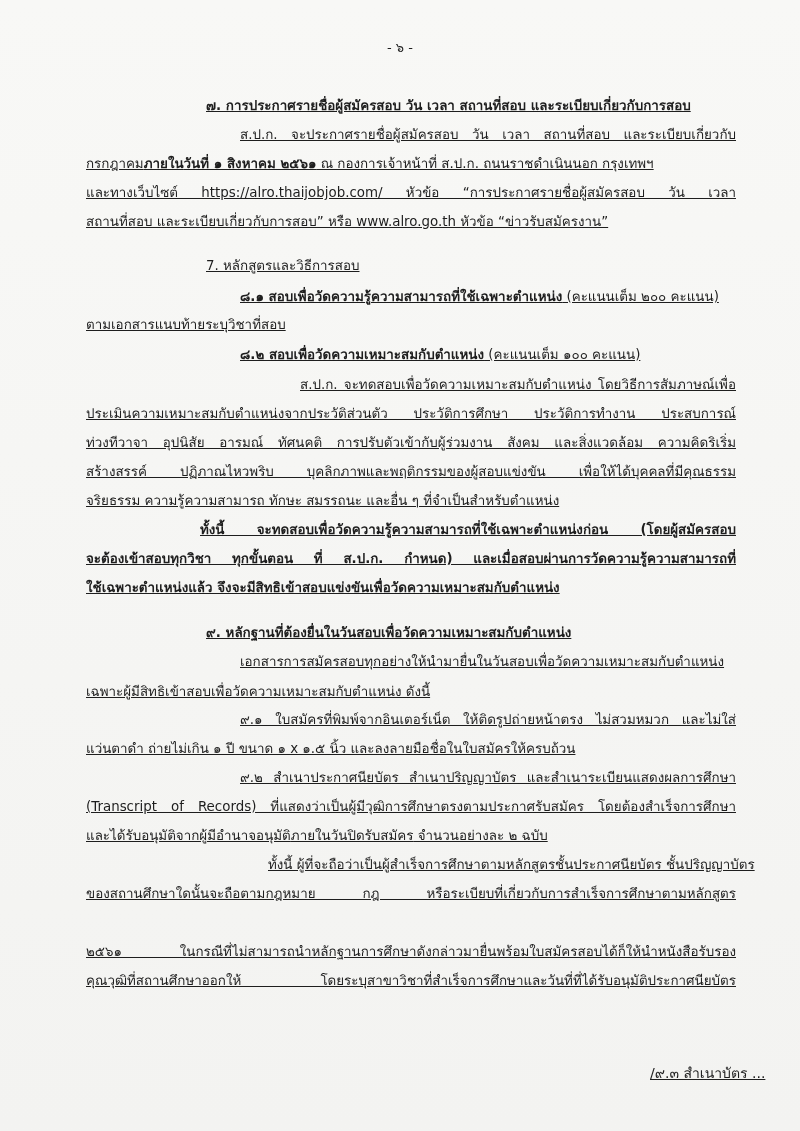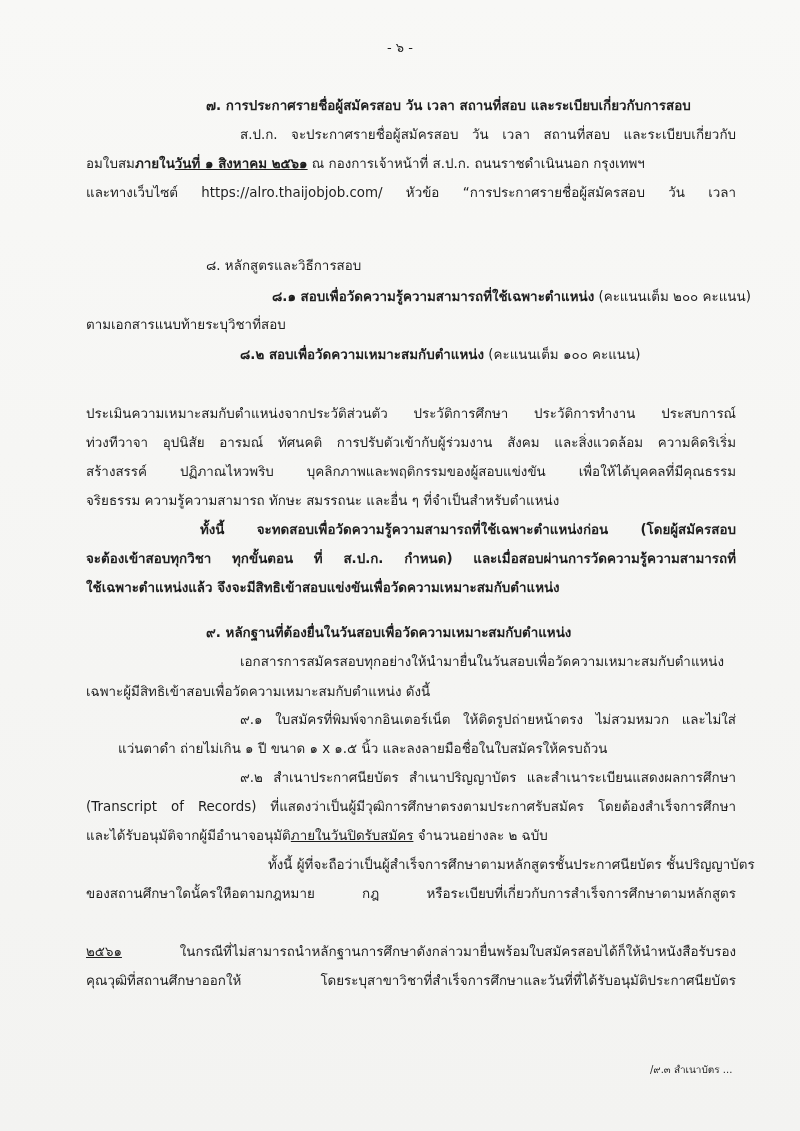--- a/index.html
+++ b/index.html
@@ -17,58 +17,61 @@
   }
   .line {
     position: absolute;
     left: 86px;
     width: 650px;
     font-size: 13.4px;
     line-height: 20px;
     white-space: nowrap;
     text-align: justify;
     text-align-last: justify;
+    text-decoration: underline;
   }
   .line.last { text-align-last: left; }
   .b { font-weight: bold; }
   .u { text-decoration: underline; }
   .pageno { position: absolute; top: 37px; left: 0; width: 800px; text-align: center; font-size: 13px; }
-  .cont { position: absolute; left: 650px; top: 1062px; font-size: 10px; }
+  .cont { position: absolute; left: 650px; top: 1062px; font-size: 14px; text-decoration: underline; }
 </style>
 </head>
 <body>
 
 <div class="page">
 
   <div class="pageno">- ๖ -</div>
 
   <div class="line last b" style="top:96px; left:206px; width:530px;">๗. การประกาศรายชื่อผู้สมัครสอบ วัน เวลา สถานที่สอบ และระเบียบเกี่ยวกับการสอบ</div>
   <div class="line" style="top:125px; left:240px; width:496px;">ส.ป.ก. จะประกาศรายชื่อผู้สมัครสอบ วัน เวลา สถานที่สอบ และระเบียบเกี่ยวกับ</div>
-  <div class="line last" style="top:154px;"><span>อมใบสม</span><span class="b">ภายใน</span><span class="b u">วันที่ ๑ สิงหาคม ๒๕๖๑</span><span> ณ กองการเจ้าหน้าที่ ส.ป.ก. ถนนราชดำเนินนอก กรุงเทพฯ</span></div>
+  <div class="line last" style="top:154px;"><span>กรกฎาคม</span><span class="b">ภายใน</span><span class="b u">วันที่ ๑ สิงหาคม ๒๕๖๑</span><span> ณ กองการเจ้าหน้าที่ ส.ป.ก. ถนนราชดำเนินนอก กรุงเทพฯ</span></div>
   <div class="line" style="top:183px;">และทางเว็บไซต์ https://alro.thaijobjob.com/ หัวข้อ “การประกาศรายชื่อผู้สมัครสอบ วัน เวลา</div>
+  <div class="line last" style="top:212px;">สถานที่สอบ และระเบียบเกี่ยวกับการสอบ” หรือ www.alro.go.th หัวข้อ “ข่าวรับสมัครงาน”</div>
 
-  <div class="line last" style="top:256px; left:206px; width:530px;">๘. หลักสูตรและวิธีการสอบ</div>
-  <div class="line last" style="top:287px; left:240px; width:496px;margin-left:32px;"><span class="b">๘.๑ สอบเพื่อวัดความรู้ความสามารถที่ใช้เฉพาะตำแหน่ง</span><span> (คะแนนเต็ม ๒๐๐ คะแนน)</span></div>
+  <div class="line last" style="top:256px; left:206px; width:530px;">7. หลักสูตรและวิธีการสอบ</div>
+  <div class="line last" style="top:287px; left:240px; width:496px;"><span class="b">๘.๑ สอบเพื่อวัดความรู้ความสามารถที่ใช้เฉพาะตำแหน่ง</span><span> (คะแนนเต็ม ๒๐๐ คะแนน)</span></div>
   <div class="line last" style="top:315px;">ตามเอกสารแนบท้ายระบุวิชาที่สอบ</div>
   <div class="line last" style="top:345px; left:240px; width:496px;"><span class="b">๘.๒ สอบเพื่อวัดความเหมาะสมกับตำแหน่ง</span><span> (คะแนนเต็ม ๑๐๐ คะแนน)</span></div>
+  <div class="line" style="top:375px; left:300px; width:436px;">ส.ป.ก. จะทดสอบเพื่อวัดความเหมาะสมกับตำแหน่ง โดยวิธีการสัมภาษณ์เพื่อ</div>
   <div class="line" style="top:404px;">ประเมินความเหมาะสมกับตำแหน่งจากประวัติส่วนตัว ประวัติการศึกษา ประวัติการทำงาน ประสบการณ์</div>
   <div class="line" style="top:462px;">สร้างสรรค์ ปฏิภาณไหวพริบ บุคลิกภาพและพฤติกรรมของผู้สอบแข่งขัน เพื่อให้ได้บุคคลที่มีคุณธรรม</div>
   <div class="line" style="top:433px;">ท่วงทีวาจา อุปนิสัย อารมณ์ ทัศนคติ การปรับตัวเข้ากับผู้ร่วมงาน สังคม และสิ่งแวดล้อม ความคิดริเริ่ม</div>
   <div class="line last" style="top:491px;">จริยธรรม ความรู้ความสามารถ ทักษะ สมรรถนะ และอื่น ๆ ที่จำเป็นสำหรับตำแหน่ง</div>
   <div class="line b" style="top:520px; left:200px; width:536px;">ทั้งนี้ จะทดสอบเพื่อวัดความรู้ความสามารถที่ใช้เฉพาะตำแหน่งก่อน (โดยผู้สมัครสอบ</div>
   <div class="line b" style="top:549px;">จะต้องเข้าสอบทุกวิชา ทุกขั้นตอน ที่ ส.ป.ก. กำหนด) และเมื่อสอบผ่านการวัดความรู้ความสามารถที่</div>
   <div class="line last b" style="top:578px;">ใช้เฉพาะตำแหน่งแล้ว จึงจะมีสิทธิเข้าสอบแข่งขันเพื่อวัดความเหมาะสมกับตำแหน่ง</div>
 
   <div class="line last b" style="top:623px; left:206px; width:530px;">๙. หลักฐานที่ต้องยื่นในวันสอบเพื่อวัดความเหมาะสมกับตำแหน่ง</div>
   <div class="line" style="top:652px; left:240px; width:496px;">เอกสารการสมัครสอบทุกอย่างให้นำมายื่นในวันสอบเพื่อวัดความเหมาะสมกับตำแหน่ง</div>
   <div class="line last" style="top:682px;">เฉพาะผู้มีสิทธิเข้าสอบเพื่อวัดความเหมาะสมกับตำแหน่ง ดังนี้</div>
   <div class="line" style="top:710px; left:240px; width:496px;">๙.๑ ใบสมัครที่พิมพ์จากอินเตอร์เน็ต ให้ติดรูปถ่ายหน้าตรง ไม่สวมหมวก และไม่ใส่</div>
-  <div class="line last" style="top:739px;margin-left:32px;">แว่นตาดำ ถ่ายไม่เกิน ๑ ปี ขนาด ๑ x ๑.๕ นิ้ว และลงลายมือชื่อในใบสมัครให้ครบถ้วน</div>
+  <div class="line last" style="top:739px;">แว่นตาดำ ถ่ายไม่เกิน ๑ ปี ขนาด ๑ x ๑.๕ นิ้ว และลงลายมือชื่อในใบสมัครให้ครบถ้วน</div>
   <div class="line" style="top:768px; left:240px; width:496px;">๙.๒ สำเนาประกาศนียบัตร สำเนาปริญญาบัตร และสำเนาระเบียนแสดงผลการศึกษา</div>
   <div class="line" style="top:797px;">(Transcript of Records) ที่แสดงว่าเป็นผู้มีวุฒิการศึกษาตรงตามประกาศรับสมัคร โดยต้องสำเร็จการศึกษา</div>
   <div class="line last" style="top:826px;"><span>และได้รับอนุมัติจากผู้มีอำนาจอนุมัติ</span><span class="u">ภายในวันปิดรับสมัคร</span><span> จำนวนอย่างละ ๒ ฉบับ</span></div>
   <div class="line" style="top:855px; left:268px; width:468px;">ทั้งนี้ ผู้ที่จะถือว่าเป็นผู้สำเร็จการศึกษาตามหลักสูตรชั้นประกาศนียบัตร ชั้นปริญญาบัตร</div>
-  <div class="line" style="top:884px;">ของสถานศึกษาใดนั้ครใหือตามกฎหมาย กฎ หรือระเบียบที่เกี่ยวกับการสำเร็จการศึกษาตามหลักสูตร</div>
+  <div class="line" style="top:884px;">ของสถานศึกษาใดนั้นจะถือตามกฎหมาย กฎ หรือระเบียบที่เกี่ยวกับการสำเร็จการศึกษาตามหลักสูตร</div>
   <div class="line" style="top:942px;"><span class="u">๒๕๖๑</span><span> ในกรณีที่ไม่สามารถนำหลักฐานการศึกษาดังกล่าวมายื่นพร้อมใบสมัครสอบได้ก็ให้นำหนังสือรับรอง</span></div>
   <div class="line" style="top:971px;">คุณวุฒิที่สถานศึกษาออกให้ โดยระบุสาขาวิชาที่สำเร็จการศึกษาและวันที่ที่ได้รับอนุมัติประกาศนียบัตร</div>
 
   <div class="cont">/๙.๓ สำเนาบัตร ...</div>
 </div>
 
 </body></html>

